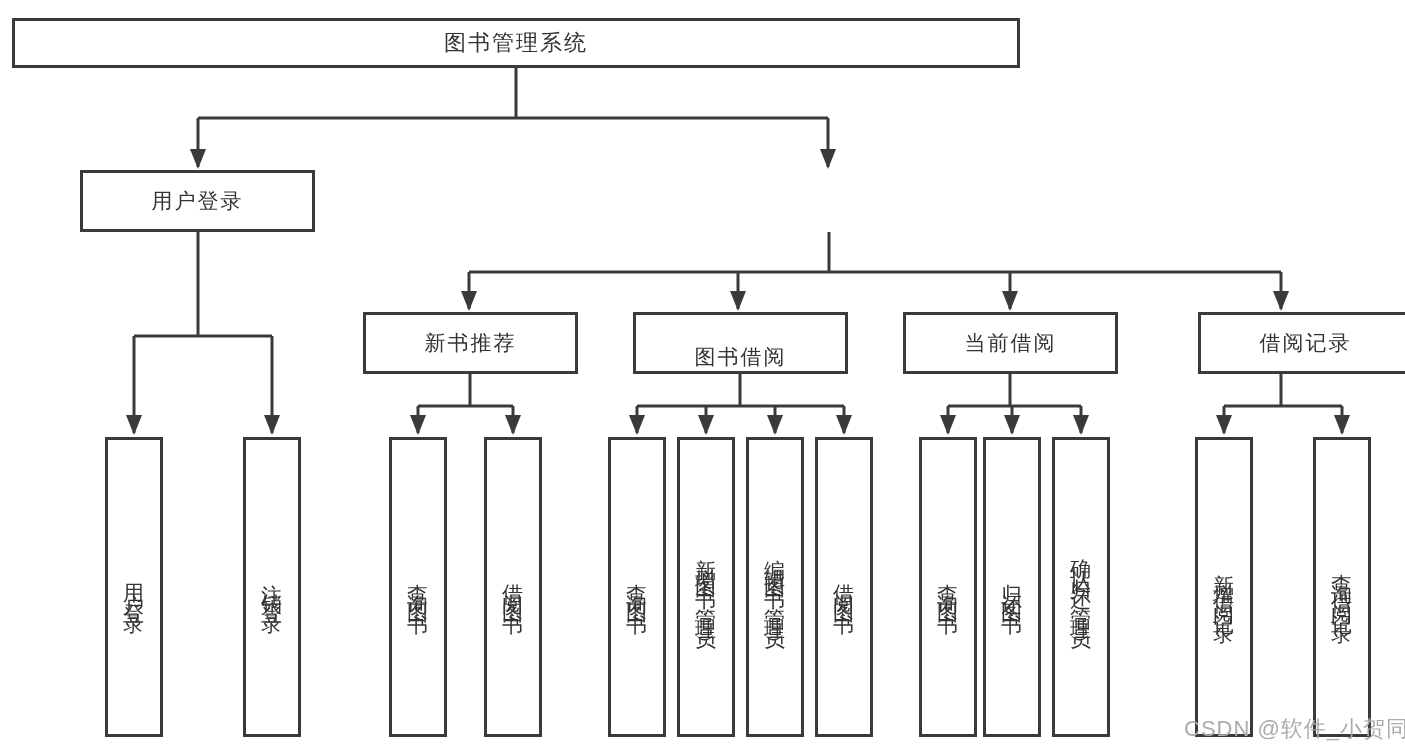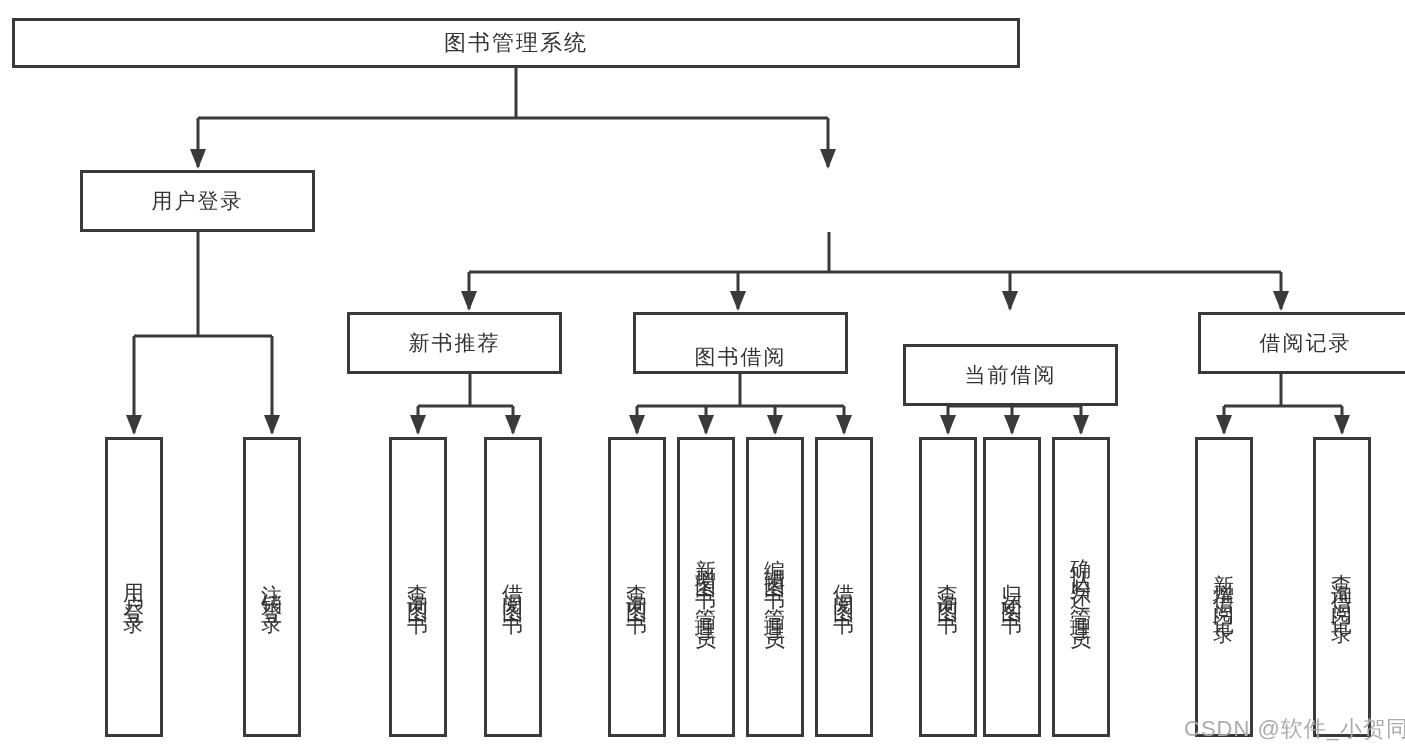--- a/index.html
+++ b/index.html
@@ -127,27 +127,27 @@
   </svg>
 
   <div class="node node-root">
     <span>图书管理系统</span>
   </div>
 
   <div class="node node-l2" style="left:80px;">
     <span>用户登录</span>
   </div>
 
-  <div class="node node-l3" style="left:347px;">
+  <div class="node node-l3" style="left:363px;">
     <span>新书推荐</span>
   </div>
   <div class="node node-l3" style="left:633px;align-items:flex-end;">
     <span>图书借阅</span>
   </div>
-  <div class="node node-l3" style="left:903px;margin-top:32px;">
+  <div class="node node-l3" style="left:903px;">
     <span>当前借阅</span>
   </div>
   <div class="node node-l3" style="left:1198px;">
     <span>借阅记录</span>
   </div>
 
   <div class="node node-leaf" style="left:105px;">
     <span class="vtext">用户登录</span>
   </div>
   <div class="node node-leaf" style="left:243px;">

